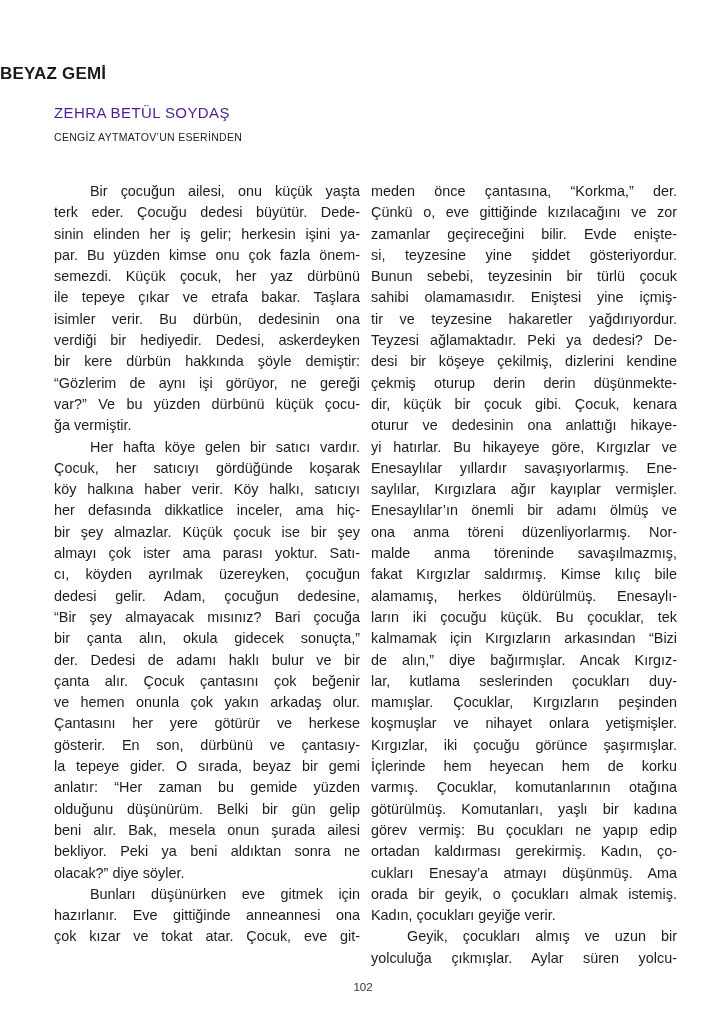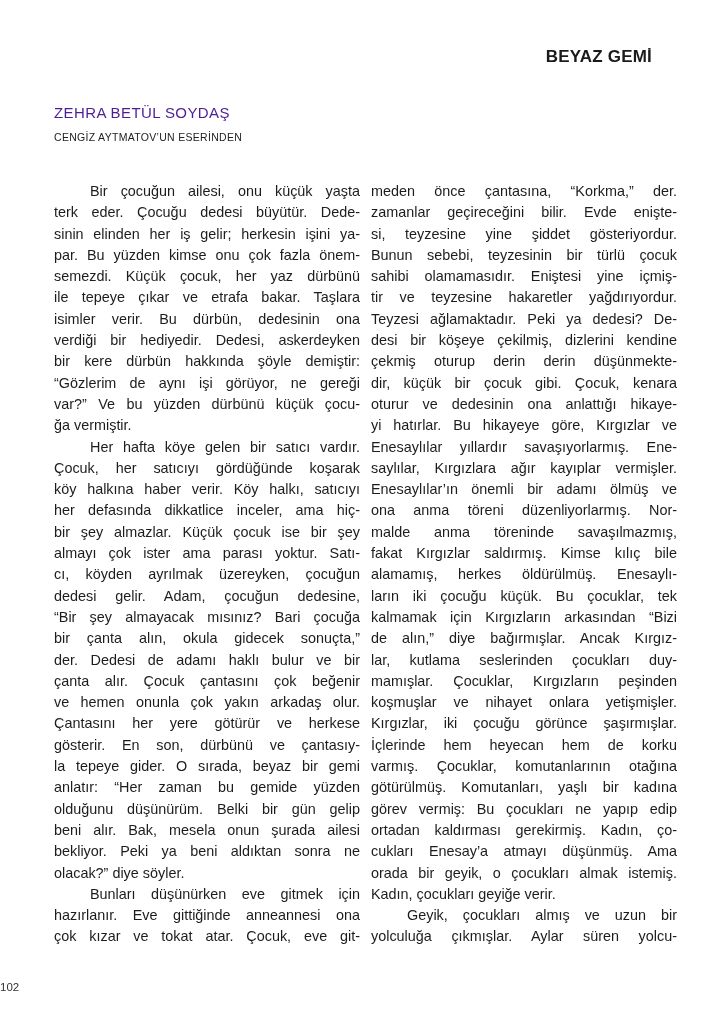--- a/index.html
+++ b/index.html
@@ -1,29 +1,29 @@
 <!DOCTYPE html>
 <html><head>
 <meta charset="utf-8">
 <style>
   html, body { margin: 0; padding: 0; background: #ffffff; }
   body { width: 726px; height: 1024px; position: relative; overflow: hidden;
          font-family: "Liberation Sans", "DejaVu Sans", sans-serif; color: #1c1c1c; }
-  .title { position: absolute; top: 47px; left: 0; width: 652px; text-align: right;
+  .title { position: absolute; top: 64px; left: 0; width: 652px; text-align: left;
            font-size: 17px; font-weight: bold; letter-spacing: 0.2px; color: #1a1a1a; }
   .author { position: absolute; top: 104px; left: 54px; font-size: 15px; letter-spacing: 0.4px; color: #4c1d95; }
   .source { position: absolute; top: 131px; left: 54px; font-size: 10.5px; letter-spacing: 0.3px; color: #222; }
   .col { position: absolute; top: 152px; width: 306px; font-size: 14.4px; margin-top: 29px; }
   .col-left { left: 54px; }
   .col-right { left: 371px; }
   .line { height: 21.3px; line-height: 21.3px; white-space: nowrap; text-align: justify;
           text-align-last: justify; overflow: visible; }
   .line.last { text-align-last: left; }
   .line.indent { text-indent: 36px; }
-  .page-number { position: absolute; top: 981px; left: 0; width: 726px; 
+  .page-number { position: absolute; top: 981px; left: 0; width: 726px; text-align: center;
                  font-size: 11.5px; color: #333; }
 </style>
 </head>
 <body>
 
 <div>
   <div class="title">BEYAZ GEMİ</div>
   <div class="author">ZEHRA BETÜL SOYDAŞ</div>
   <div class="source">CENGİZ AYTMATOV’UN ESERİNDEN</div>
 
@@ -60,20 +60,21 @@
       <div class="line">olduğunu düşünürüm. Belki bir gün gelip</div>
       <div class="line">beni alır. Bak, mesela onun şurada ailesi</div>
       <div class="line">bekliyor. Peki ya beni aldıktan sonra ne</div>
       <div class="line last">olacak?” diye söyler.</div>
       <div class="line indent">Bunları düşünürken eve gitmek için</div>
       <div class="line">hazırlanır. Eve gittiğinde anneannesi ona</div>
       <div class="line">çok kızar ve tokat atar. Çocuk, eve git-</div>
     </div>
   <div class="col col-right" id="col-right">
       <div class="line">meden önce çantasına, “Korkma,” der.</div>
+      <div class="line">Çünkü o, eve gittiğinde kızılacağını ve zor</div>
       <div class="line">zamanlar geçireceğini bilir. Evde enişte-</div>
       <div class="line">si, teyzesine yine şiddet gösteriyordur.</div>
       <div class="line">Bunun sebebi, teyzesinin bir türlü çocuk</div>
       <div class="line">sahibi olamamasıdır. Eniştesi yine içmiş-</div>
       <div class="line">tir ve teyzesine hakaretler yağdırıyordur.</div>
       <div class="line">Teyzesi ağlamaktadır. Peki ya dedesi? De-</div>
       <div class="line">desi bir köşeye çekilmiş, dizlerini kendine</div>
       <div class="line">çekmiş oturup derin derin düşünmekte-</div>
       <div class="line">dir, küçük bir çocuk gibi. Çocuk, kenara</div>
       <div class="line">oturur ve dedesinin ona anlattığı hikaye-</div>

